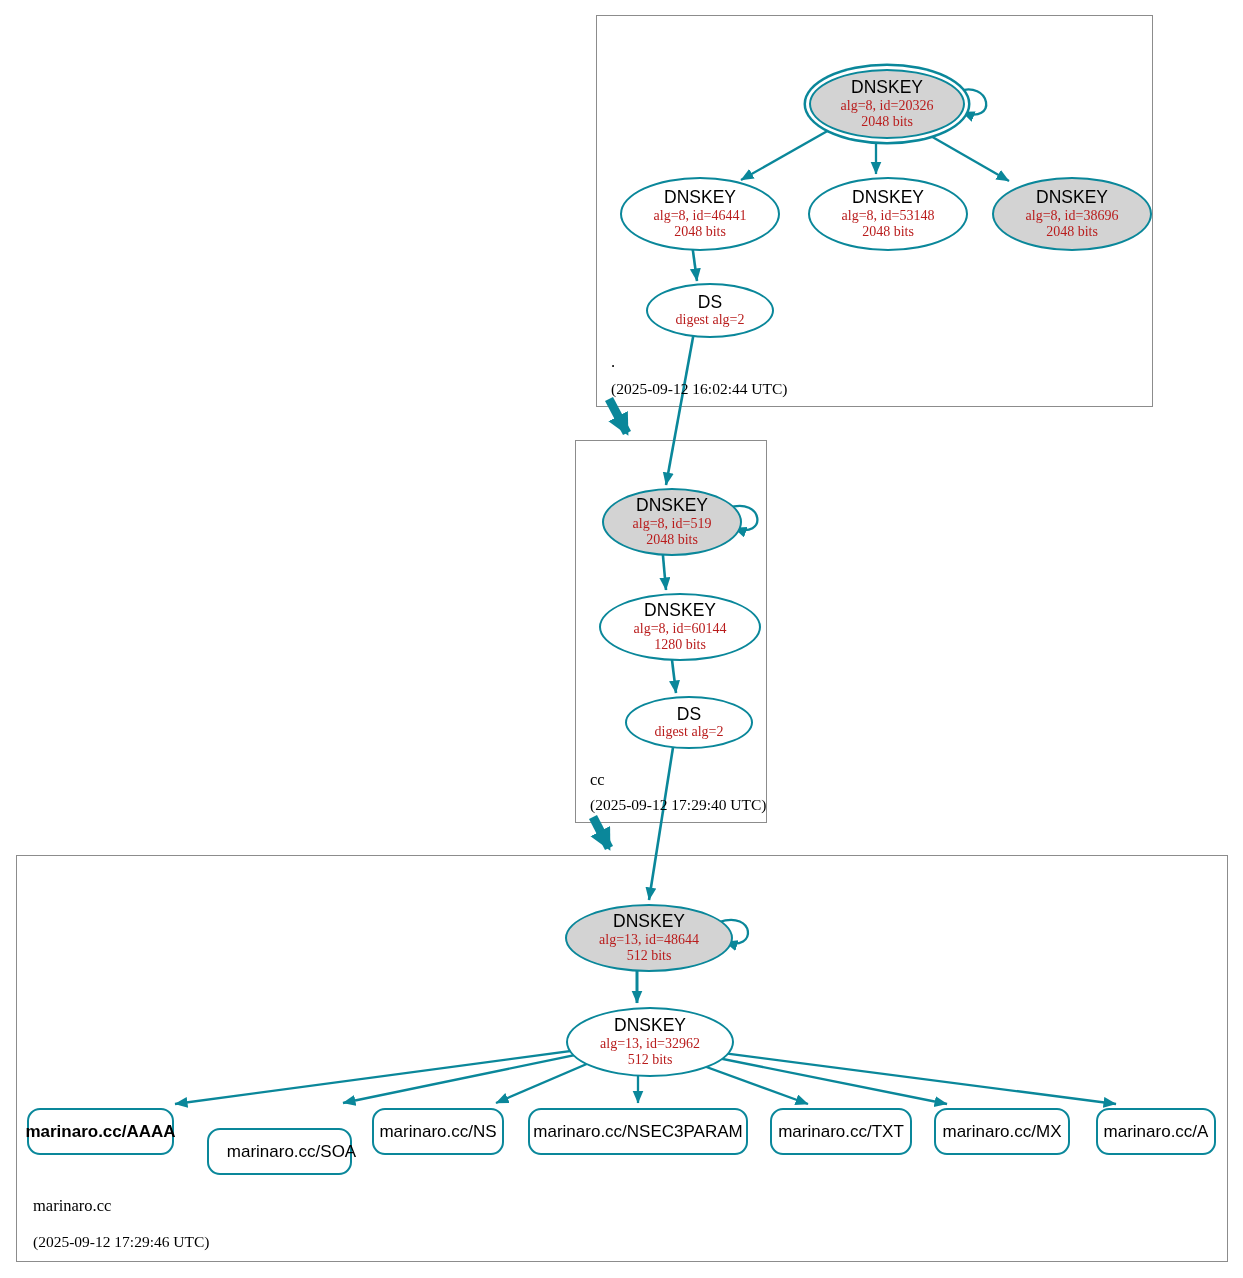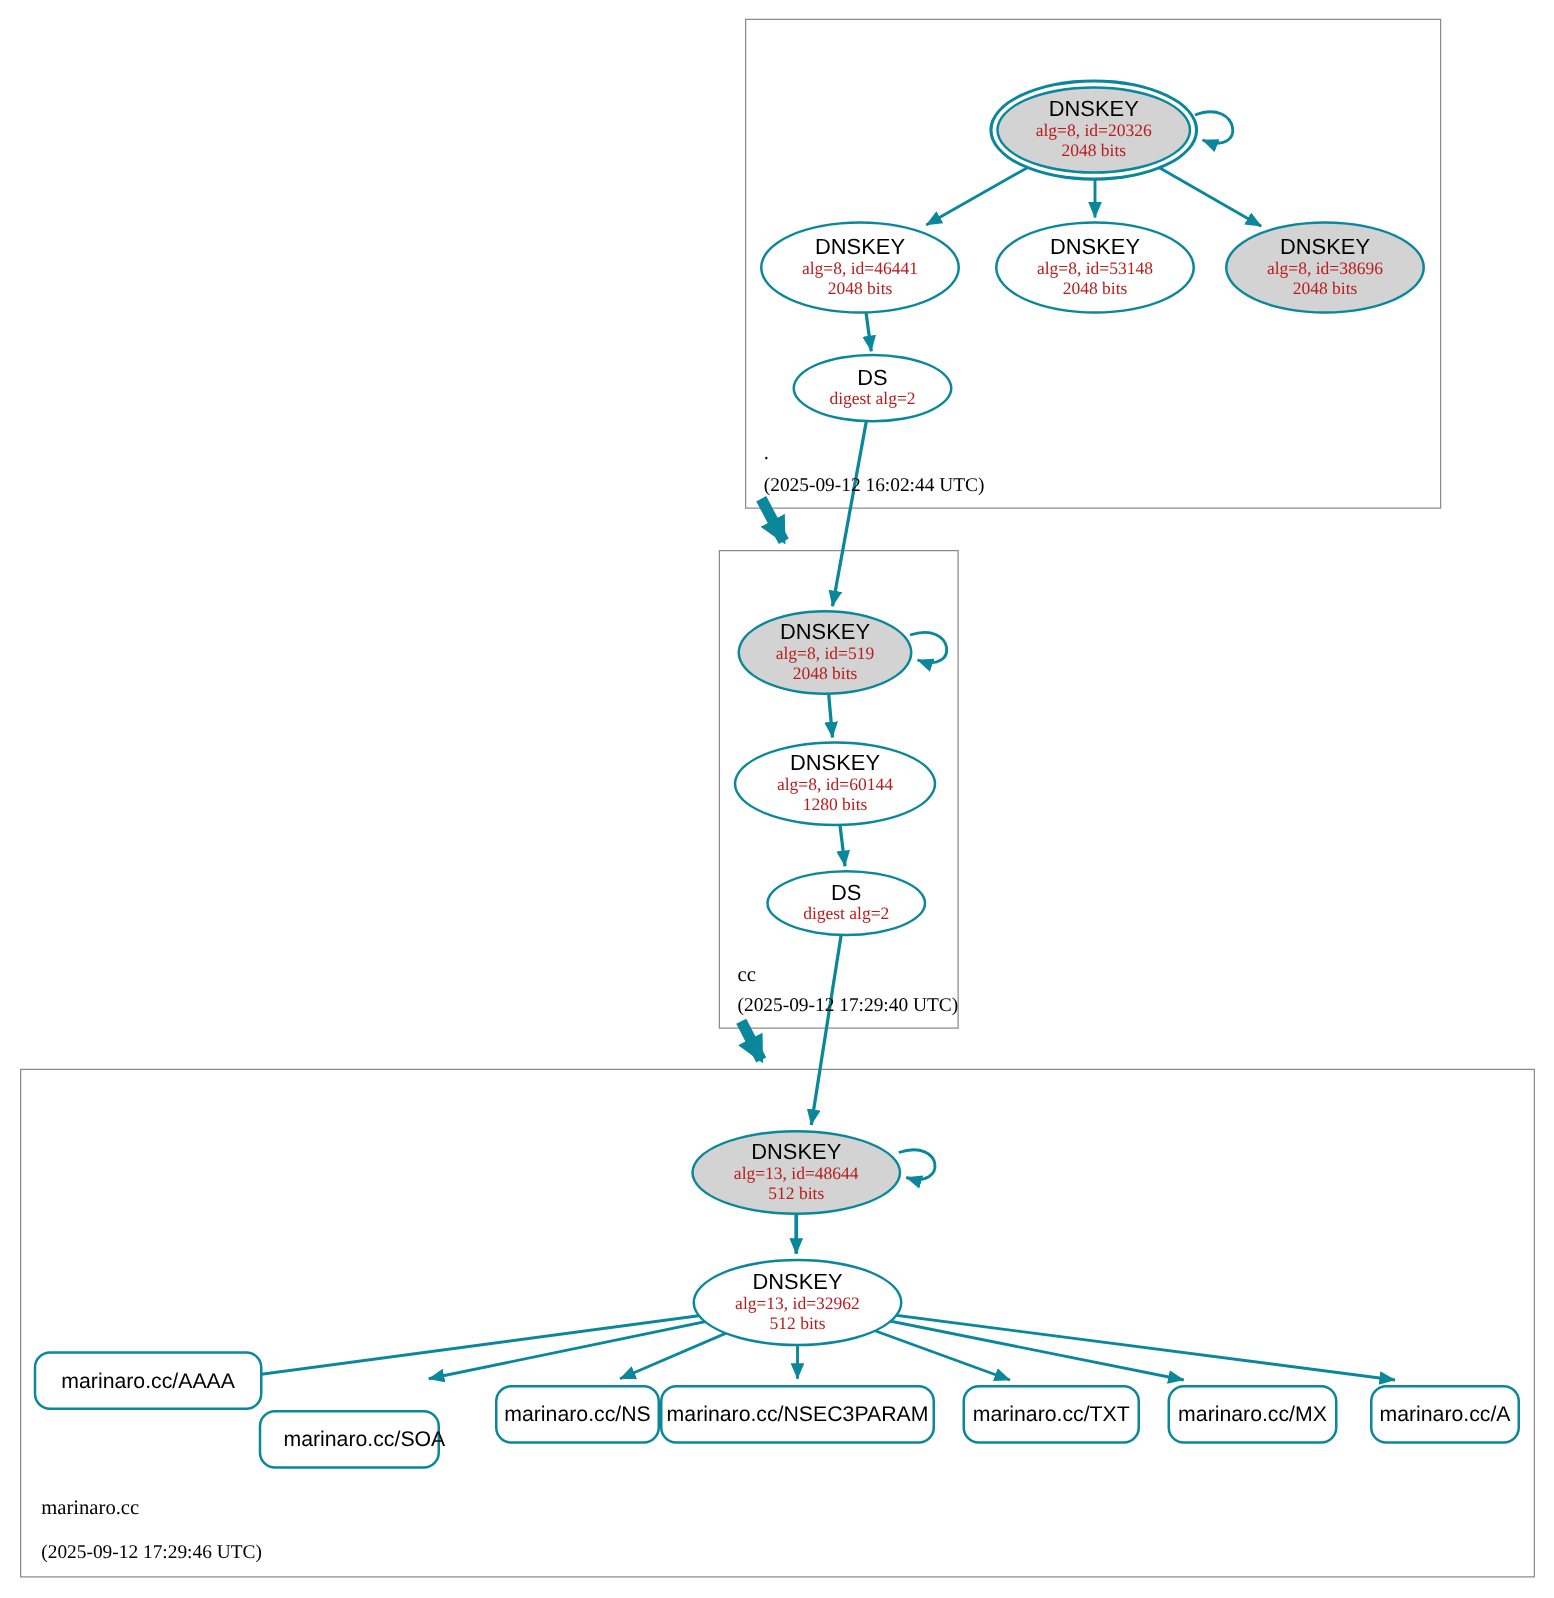--- a/index.html
+++ b/index.html
@@ -25,20 +25,21 @@
     position: absolute; left: 0; top: 0;
     z-index: 2; pointer-events: none;
   }
   .node {
     position: absolute;
     z-index: 3;
     display: flex; flex-direction: column;
     align-items: center; justify-content: center;
     text-align: center;
     cursor: pointer;
+    margin-left: 12px;
   }
   .ellipse {
     border: 2.5px solid var(--teal);
     border-radius: 50%;
     background: #ffffff;
   }
   .ellipse.gray { background: var(--ksk-fill); }
   .ellipse.double {
     box-shadow: 0 0 0 3px #ffffff, 0 0 0 5.5px var(--teal);
   }
@@ -172,27 +173,27 @@
   <span class="node-detail">alg=13, id=48644</span>
   <span class="node-detail">512 bits</span>
 </div>
 
 <div class="node ellipse" style="left:554px; top:1007px; width:168px; height:70px;">
   <span class="node-title">DNSKEY</span>
   <span class="node-detail">alg=13, id=32962</span>
   <span class="node-detail">512 bits</span>
 </div>
 
-<div class="rrset" style="left:27px; top:1081px; width:183px;">
+<div class="rrset" style="left:27px; top:1108px; width:147px;font-weight:bold;">
   <span>marinaro.cc/AAAA</span>
 </div>
 <div class="rrset" style="left:207px; top:1128px; width:145px;padding-left:24px;">
   <span>marinaro.cc/SOA</span>
 </div>
-<div class="rrset" style="left:372px; top:1108px; width:132px;margin-left:24px;">
+<div class="rrset" style="left:372px; top:1108px; width:132px;">
   <span>marinaro.cc/NS</span>
 </div>
 <div class="rrset" style="left:528px; top:1108px; width:220px;">
   <span>marinaro.cc/NSEC3PARAM</span>
 </div>
 <div class="rrset" style="left:770px; top:1108px; width:142px;">
   <span>marinaro.cc/TXT</span>
 </div>
 <div class="rrset" style="left:934px; top:1108px; width:136px;">
   <span>marinaro.cc/MX</span>

